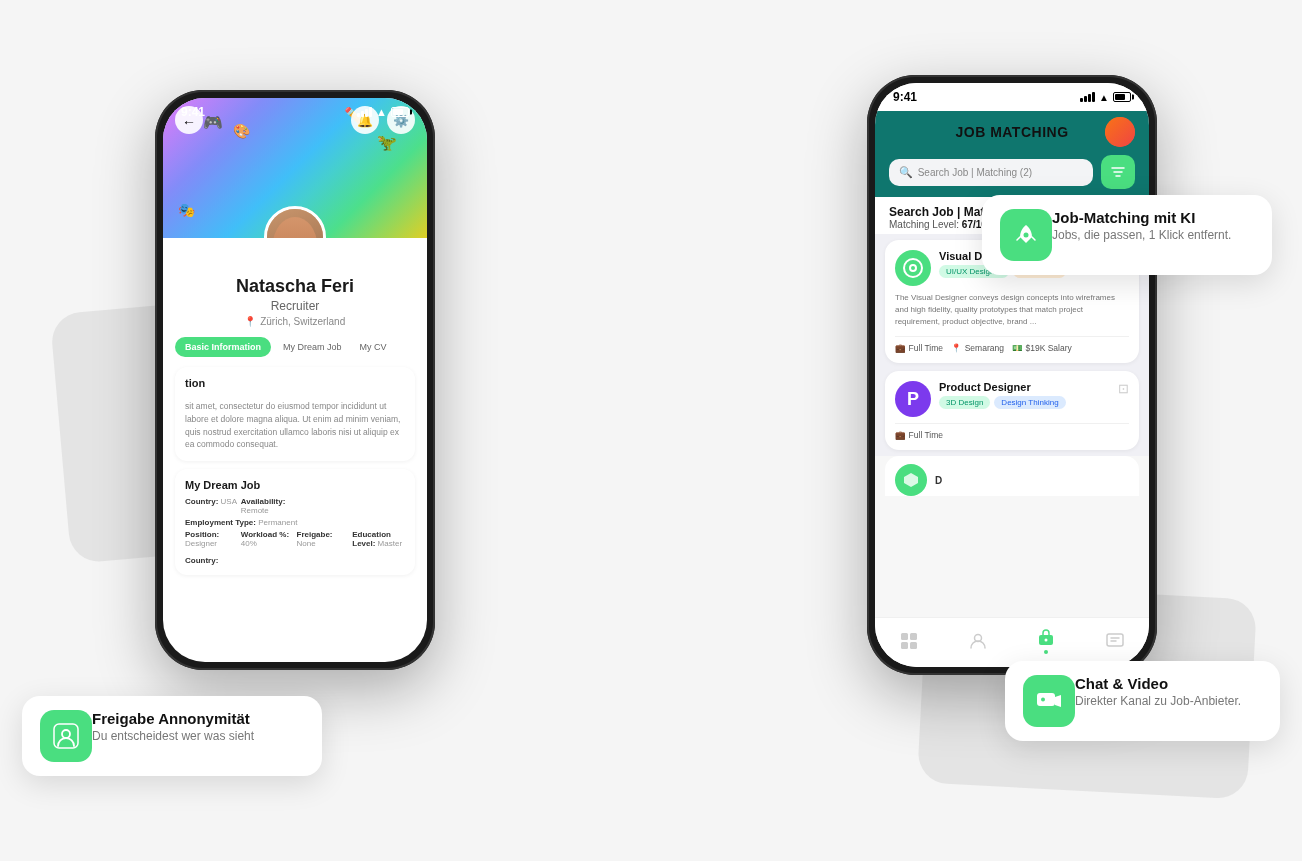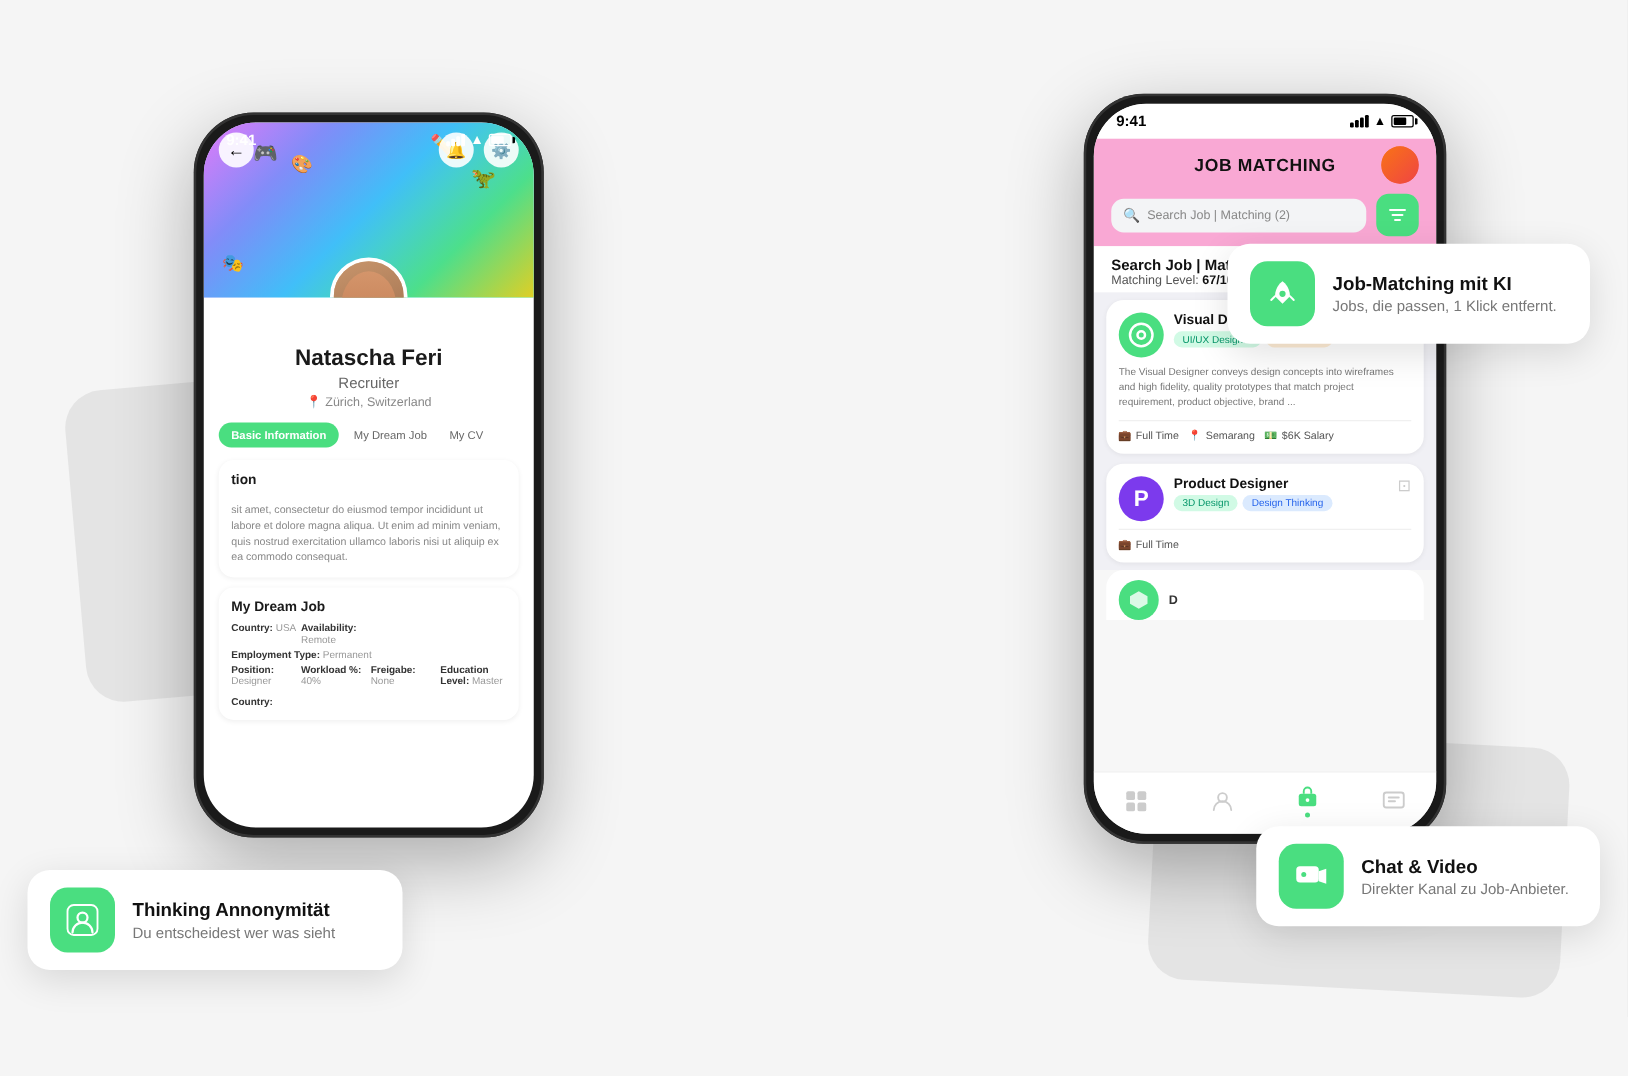--- a/index.html
+++ b/index.html
@@ -285,21 +285,21 @@
     }
     .country-field {
       margin-top: 8px;
       font-size: 8px;
       font-weight: 700;
       color: #333;
     }
 
     
     .job-header {
-      background: #f9a8d4;
+      background: #0f766e;
       padding: 6px 14px 8px;
     }
     .job-title-bar {
       display: flex;
       align-items: center;
       justify-content: space-between;
       margin-bottom: 8px;
     }
     .job-title-text {
       font-size: 14px;
@@ -460,22 +460,21 @@
       margin-top: 2px;
     }
 
     
     .callout-card {
       position: absolute;
       background: #fff;
       border-radius: 18px;
       box-shadow: 0 8px 30px rgba(0,0,0,0.12);
       display: flex;
-      align-items: center;
-      gap: 14px;
+      align-items: flex-start;
       padding: 14px 18px;
       z-index: 10;
     }
     .callout-icon {
       width: 52px;
       height: 52px;
       background: #4ade80;
       border-radius: 14px;
       display: flex;
       align-items: center;
@@ -729,21 +728,21 @@
             <div class="job-footer-item">
               <span>💼</span>
               <span>Full Time</span>
             </div>
             <div class="job-footer-item">
               <span>📍</span>
               <span>Semarang</span>
             </div>
             <div class="job-footer-item">
               <span>💵</span>
-              <span>$6K Salary</span>
+              <span>$19K Salary</span>
             </div>
           </div>
         </div>
 
         <div class="job-card">
           <div class="job-card-header">
             <div class="job-logo job-logo-purple" style="color:#fff;font-weight:700;font-size:18px;">P</div>
             <div class="job-card-info">
               <div class="job-card-name">Product Designer</div>
               <div class="job-tags">
@@ -812,21 +811,21 @@
 
   <div class="callout-card callout-anonymity">
     <div class="callout-icon">
       <svg width="28" height="28" viewBox="0 0 28 28" fill="none">
         <circle cx="14" cy="12" r="4" stroke="white" stroke-width="1.8"></circle>
         <path d="M6 24c0-4.418 3.582-8 8-8s8 3.582 8 8" stroke="white" stroke-width="1.8" stroke-linecap="round"></path>
         <rect x="2" y="2" width="24" height="24" rx="5" stroke="white" stroke-width="1.5" fill="none"></rect>
       </svg>
     </div>
     <div class="callout-text">
-      <div class="callout-title">Thinking Annonymität</div>
+      <div class="callout-title">Freigabe Annonymität</div>
       <div class="callout-sub">Du entscheidest wer was sieht</div>
     </div>
   </div>
 
   <div class="callout-card callout-job-matching">
     <div class="callout-icon">
       <svg width="28" height="28" viewBox="0 0 28 28" fill="none">
         <path d="M14 4C14 4 20 8 20 16L14 22L8 16C8 8 14 4 14 4Z" fill="white"></path>
         <circle cx="14" cy="14" r="2.5" fill="#4ade80"></circle>
         <path d="M8 16L5 19" stroke="white" stroke-width="1.5" stroke-linecap="round"></path>

